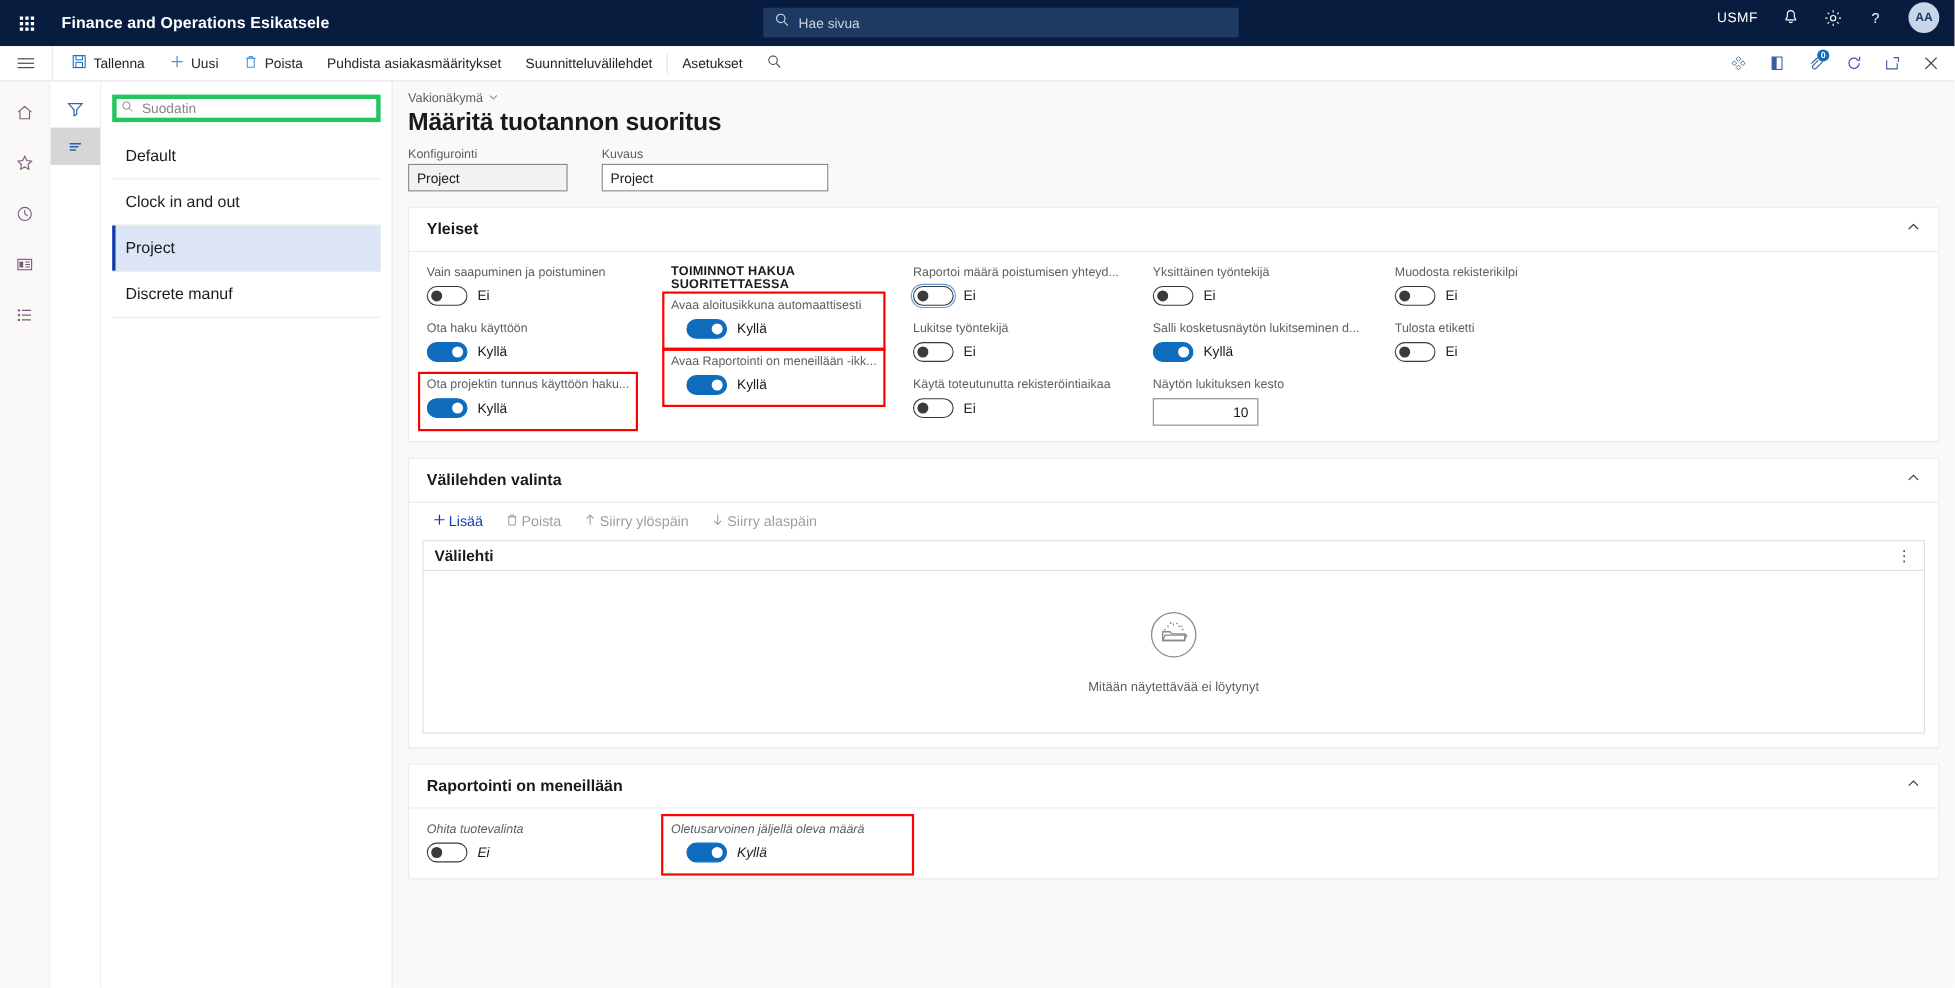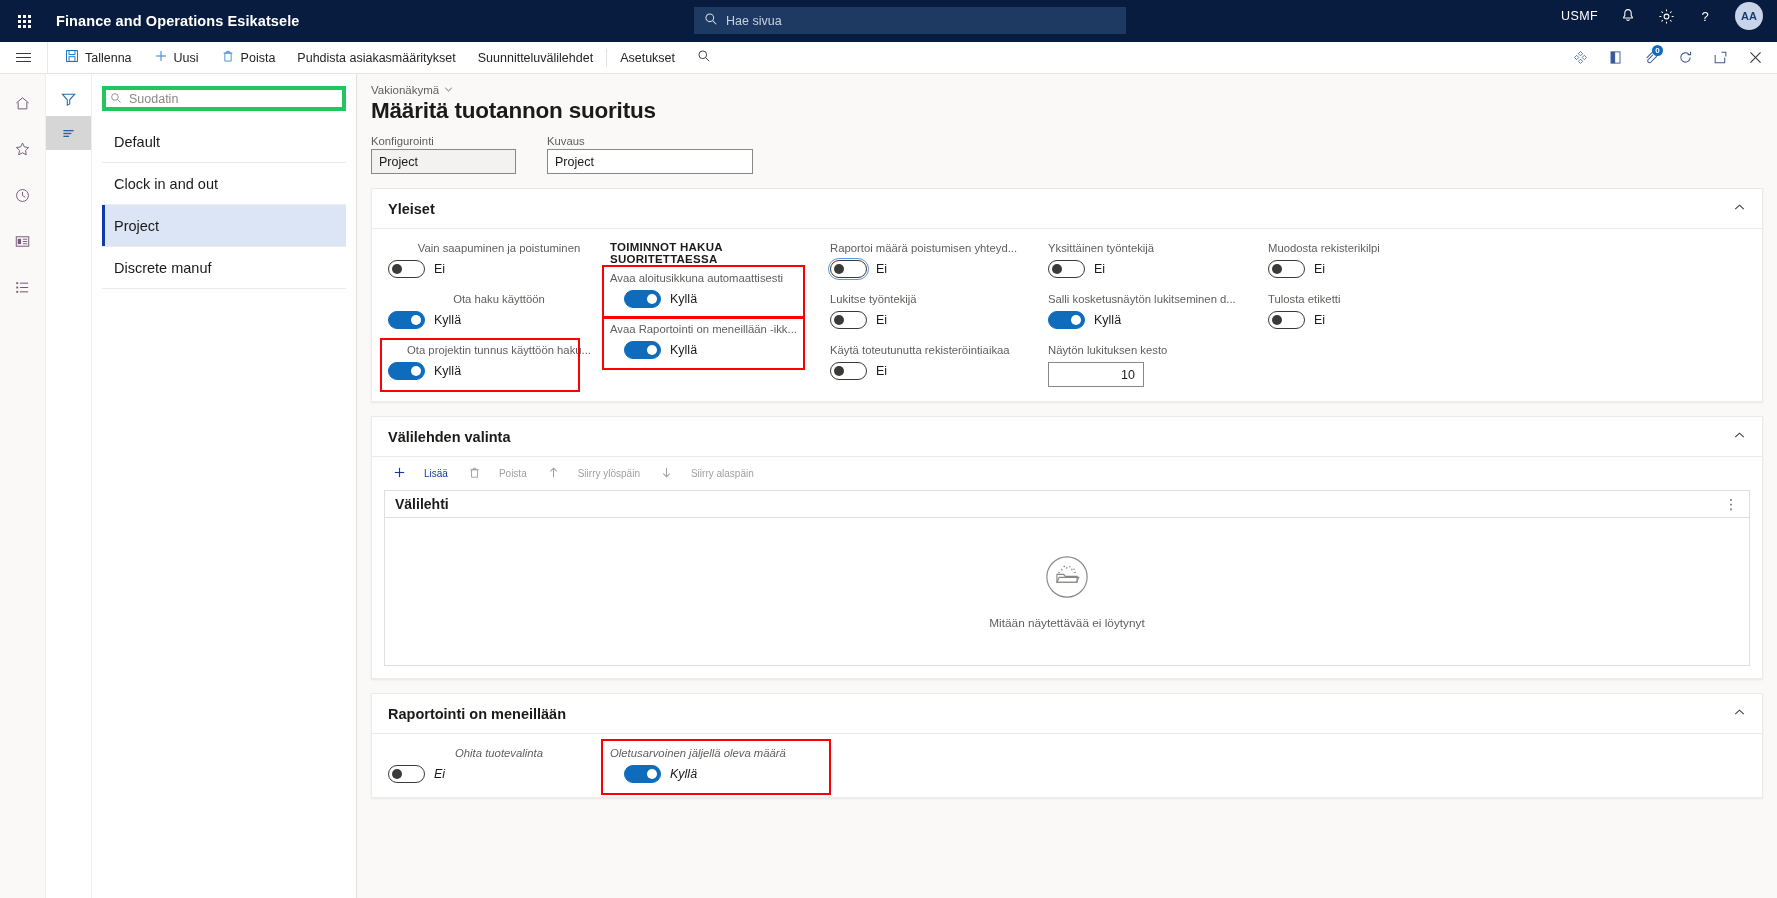--- a/index.html
+++ b/index.html
@@ -184,21 +184,21 @@
     padding: 0 16px; border-bottom: 1px solid #edebe9;
     cursor: pointer;
   }
   .card-title { font-size: 14.5px; font-weight: bold; color: #1b1a19; flex: 1; }
   .chev { color: #3b3a39; }
 
   .grid-cols {
     display: flex; padding: 12px 16px 14px 16px;
   }
   .col { display: flex; flex-direction: column; }
-  .c1 { width: 222px; text-align: center; } .c2 { width: 220px; } .c3 { width: 218px; }
+  .c1 { width: 222px; } .c2 { width: 220px; } .c3 { width: 218px; }
   .c4 { width: 220px; } .c5 { width: 220px; }
 
   .fgroup { margin-bottom: 14px; position: relative; }
   .fgroup:last-child { margin-bottom: 0; }
   .flabel { font-size: 11.3px; color: #605e5c; margin-bottom: 4px; line-height: 15px; white-space: nowrap; }
   .caps { font-size: 11.5px; font-weight: bold; color: #1b1a19; letter-spacing: .25px; margin-bottom: 6px; }
 
   .toggle-row { display: flex; align-items: center; gap: 9px; }
   .tog {
     width: 37px; height: 18px; border-radius: 10px;
@@ -227,22 +227,22 @@
     display: flex; align-items: center; justify-content: flex-end;
     padding: 0 8px; font-size: 12.5px; color: #1b1a19; cursor: text;
   }
 
   
   .gtoolbar {
     display: flex; align-items: center; gap: 2px;
     padding: 6px 12px 6px 12px;
   }
   .gbtn {
-    display: flex; align-items: center; gap: 18px;
-    padding: 3px 9px; font-size: 10px; cursor: pointer;
+    display: flex; align-items: flex-start; gap: 2px;
+    padding: 3px 9px; font-size: 13px; cursor: pointer;
   }
   .gbtn.enabled { color: #0F3BA8; }
   .gbtn.disabled { color: #a19f9d; cursor: default; }
 
   .gridbox {
     margin: 0 12px 12px 12px;
     border: 1px solid #e1dfdd;
   }
   .grid-head {
     height: 27px; border-bottom: 1px solid #e1dfdd;

